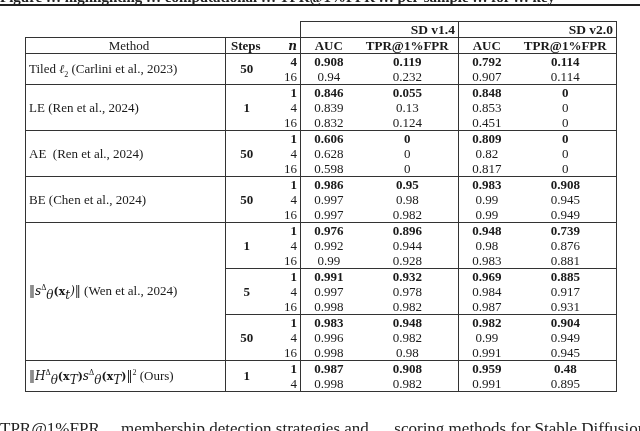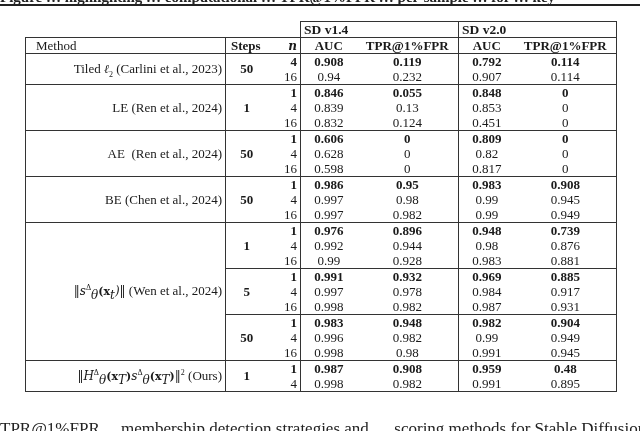--- a/index.html
+++ b/index.html
@@ -38,24 +38,24 @@
     col.c-auc2 { width: 56px; }
     col.c-tpr2 { width: 102px; }
 
     .b { border: 1px solid #333; }
     .br { border-right: 1px solid #333; }
     .bt { border-top: 1px solid #333; font-weight: bold; }
     .bb { border-bottom: 1px solid #333; }
 
     .center { text-align: center; }
     .right { text-align: right; }
-    .left { text-align: left; }
+    .left { text-align: center; }
     .bold { font-weight: normal; }
-    .hdr-group { font-weight: bold; font-size: 13.5px; text-align: left; height: 16px; margin-left: 40px; }
-    .method-cell { text-align: right; }
+    .hdr-group { font-weight: bold; font-size: 13.5px; text-align: right; height: 16px; margin-left: 40px; }
+    .method-cell { text-align: left; }
     .math { font-family: "DejaVu Serif", serif; font-style: italic; font-size: 12px; }
     .mathbf { font-family: "DejaVu Serif", serif; font-weight: bold; font-size: 11px; }
     sup, sub { font-size: 8px; line-height: 0; }
     .first-data td { height: 16px; }
   </style>
 </head>
 <body>
 
 <div class="top-clip">Figure … highlighting … computational … TPR@1%FPR … per-sample … for … key</div>
 <div class="top-rule"></div>

